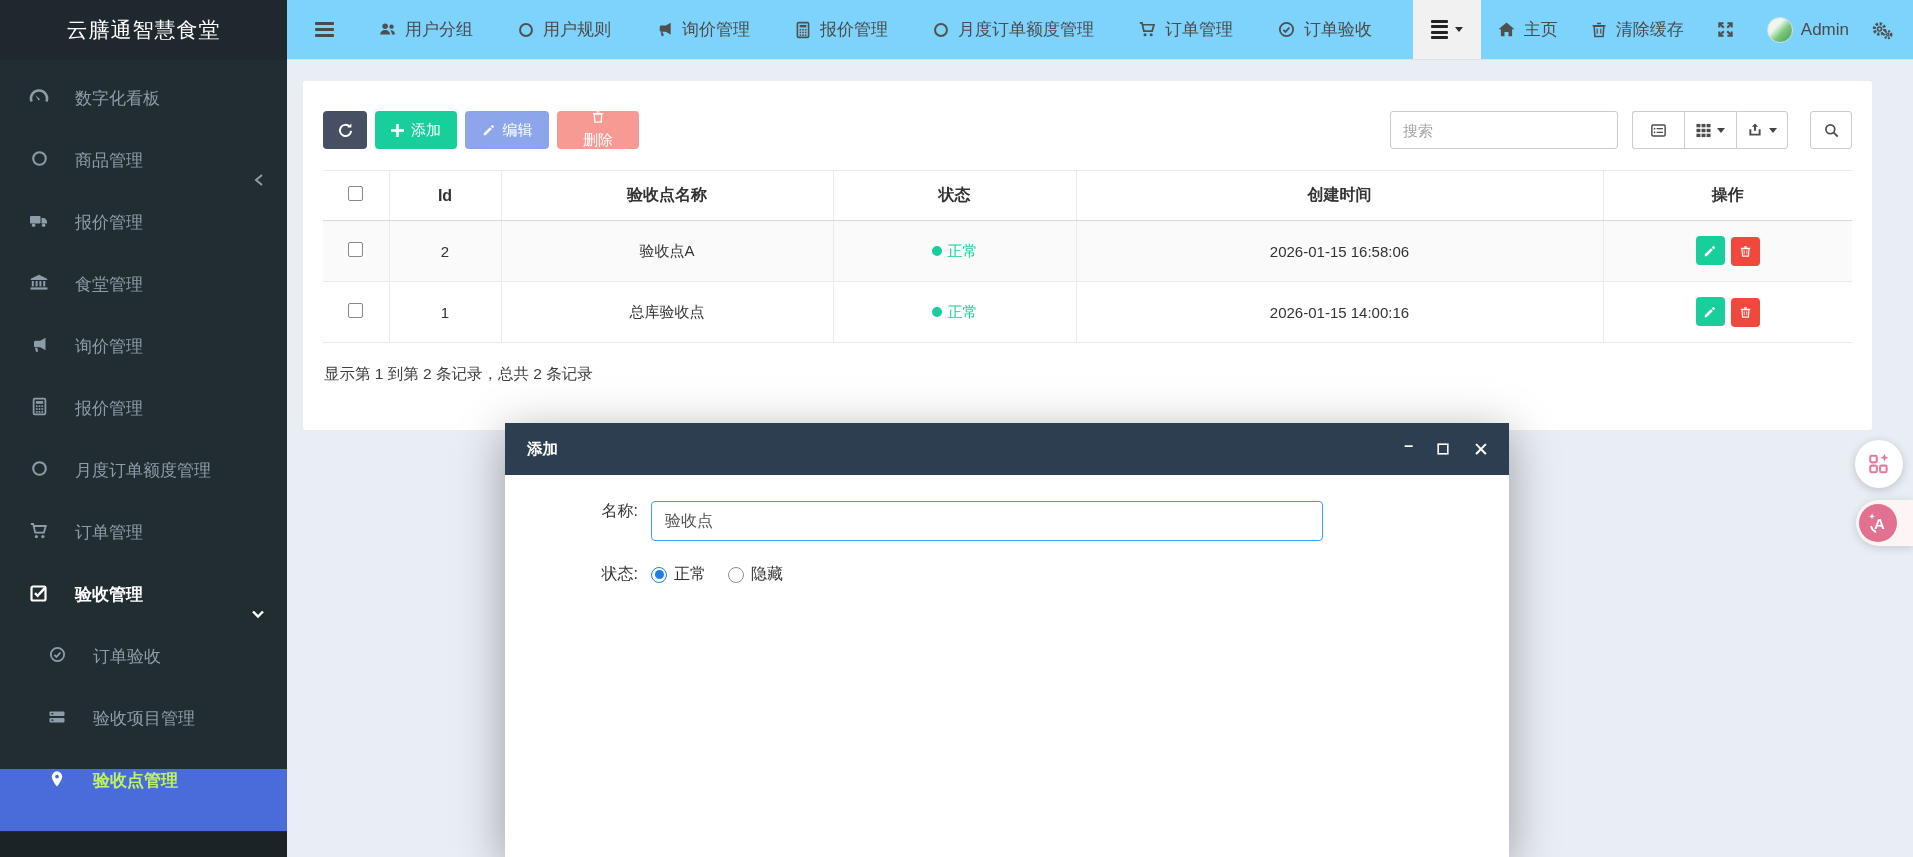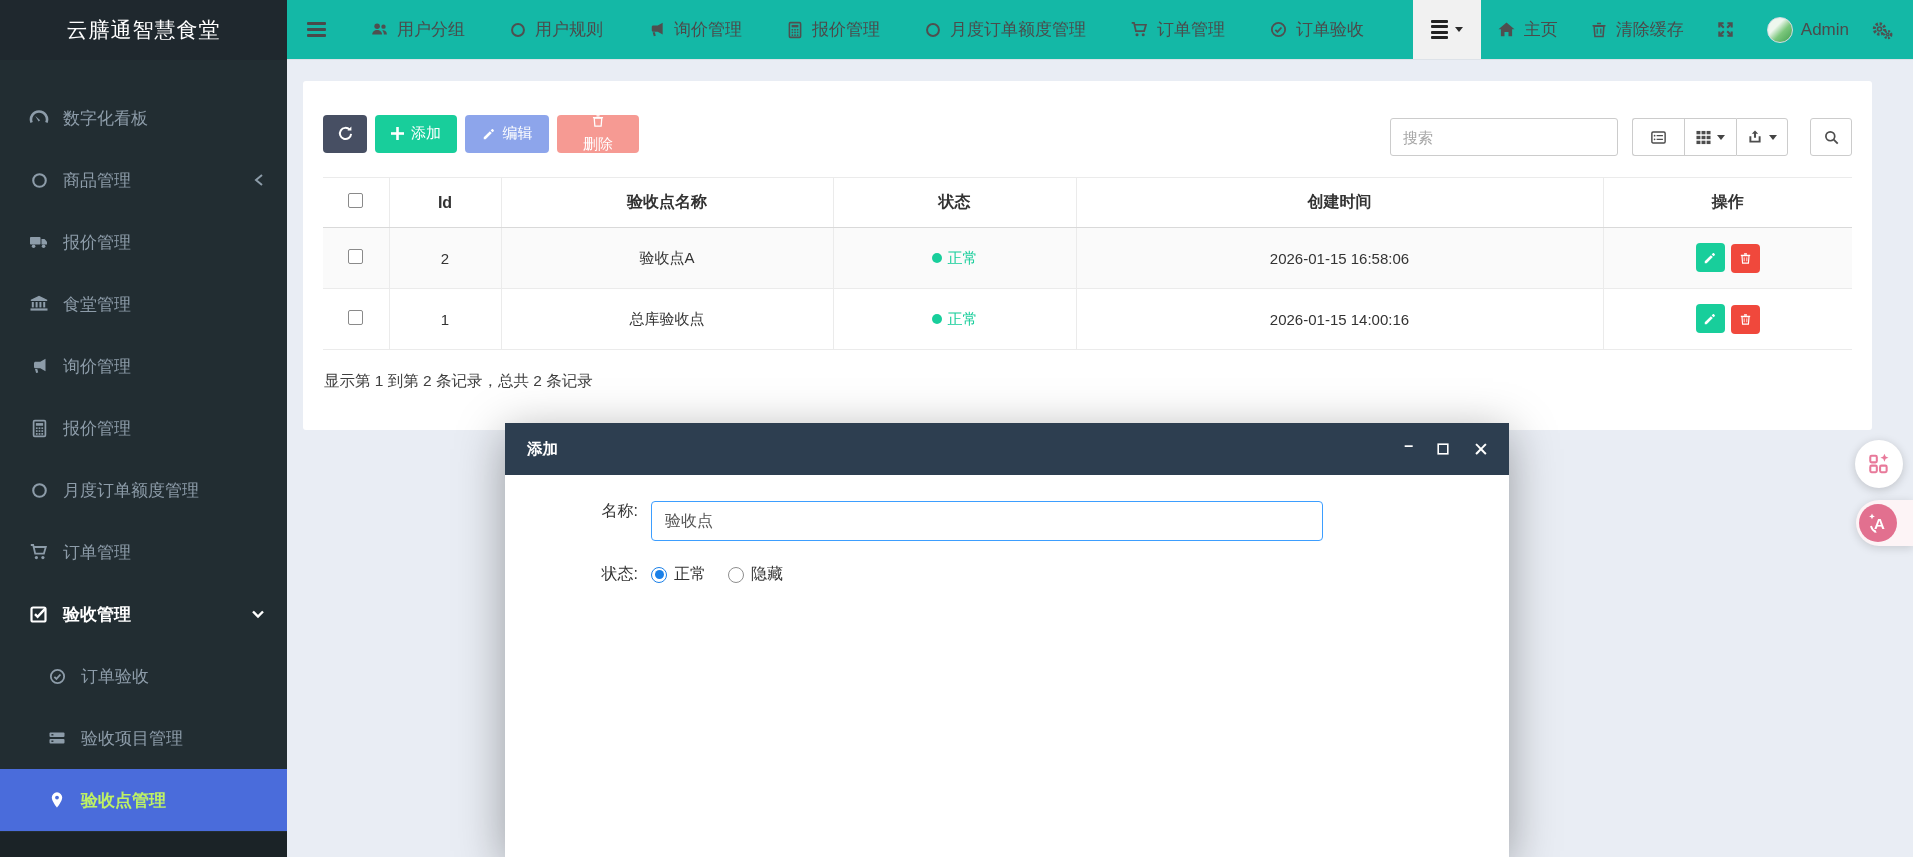--- a/index.html
+++ b/index.html
@@ -1,60 +1,60 @@
 <!DOCTYPE html>
 <html><head>
 <meta charset="utf-8">
 <style>
   * { margin:0; padding:0; box-sizing:border-box; }
   html,body { width:1913px; height:857px; overflow:hidden; }
   body { font-family:"Liberation Sans","DejaVu Sans",sans-serif; background:#e9edf4; position:relative; color:#333; }
   svg { display:block; }
 
   
-  .navbar { position:absolute; left:0; top:0; width:1913px; height:60px; background:#14b8a6; border-bottom:1px solid #dde2e8; z-index:30; display:flex; }
+  .navbar { position:absolute; left:0; top:0; width:1913px; height:60px; background:#7dd3fc; border-bottom:1px solid #dde2e8; z-index:30; display:flex; }
   .logo { width:287px; height:60px; background:#1f282e; color:#fff; display:flex; align-items:center; justify-content:center; font-size:21px; letter-spacing:1px; flex:0 0 287px; }
-  .nav-main { flex:1; display:flex; align-items:stretch; }
+  .nav-main { flex:1; display:flex; align-items:stretch;padding-left:8px; }
   .nav-left { display:flex; align-items:center; padding-left:20px; gap:44px; }
   .nav-item { display:flex; align-items:center; gap:8px; font-size:17px; color:#4b4b4b; cursor:pointer; white-space:nowrap; }
   .nav-item .ni { color:#4f4f4f; }
   .nav-right { margin-left:auto; display:flex; align-items:stretch; }
   .nav-right .nav-item { padding:0 16px; }
   .dd-toggle { background:#f1f1f1; padding:0 18px; display:flex; align-items:center; gap:7px; cursor:pointer; }
   .caret { width:0; height:0; border-left:4.5px solid transparent; border-right:4.5px solid transparent; border-top:5.5px solid #2b2b2b; }
   .bars4 span { display:block; width:17px; height:3px; background:#222; margin:2.5px 0; border-radius:1px; }
   .bars3 span { display:block; width:19px; height:2.6px; background:#4a4a4a; margin:3.4px 0; border-radius:1px; }
   .avatar { width:26px; height:26px; border-radius:50%; background:linear-gradient(135deg,#eef7ee 35%,#7cc77c 60%,#3f9e4f); border:1px solid #d6dde3; }
   .gearwrap { display:flex; align-items:center; padding:0 20px 0 6px; cursor:pointer; }
 
   
   .sidebar { position:absolute; left:0; top:60px; width:287px; height:797px; background:#222d32; z-index:20; }
   .menu-clip { height:27px; overflow:hidden; position:relative; }
   .menu-clip .frag { position:absolute; top:-14px; left:50px; color:#8d9ca9; font-size:17px; }
-  .s-item { height:62px; display:flex; align-items:center; padding-left:27px; gap:12px; color:#8d9ca9; font-size:17px; cursor:pointer; position:relative; }
+  .s-item { height:62px; display:flex; align-items:flex-start; padding-left:27px; gap:24px; color:#8d9ca9; font-size:17px; cursor:pointer; position:relative; }
   .s-item .s-ico { width:24px; display:flex; justify-content:center; color:#8d9ca9; flex:0 0 24px; }
   .s-item.sub { padding-left:45px; }
   .s-item.open { color:#fff; font-weight:bold; }
   .s-item.open .s-ico { color:#fff; }
   .s-item.active { background:#4a6cdb; color:#bef264; font-weight:bold; }
   .s-item.active .s-ico { color:#fff; }
   .s-chev { position:absolute; right:22px; top:50%; transform:translateY(-50%); color:#8d9ca9; }
   .s-item.open .s-chev { color:#fff; }
   .side-bottom { position:absolute; left:0; bottom:0; width:287px; height:25px; background:#1b2327; }
 
   
   .panel { position:absolute; left:303px; top:81px; width:1569px; height:349px; background:#fff; border-radius:3px; }
   .toolbar { display:flex; align-items:center; padding:30px 20px 0 20px; }
   .btn { border:none; border-radius:4px; height:38px; display:inline-flex; align-items:center; justify-content:center; gap:7px; color:#fff; font-size:15px; cursor:pointer; font-family:inherit; }
   .btn-refresh { width:44px; background:#474f63; }
   .btn-add { width:82px; background:#18ce9b; }
   .btn-edit { width:84px; background:#1d4ed8; opacity:.5; cursor:default; }
   .btn-del { width:82px; background:#f0483c; opacity:.55; cursor:default;flex-direction:column; }
   .tb-left { display:flex; gap:8px; }
-  .tb-right { margin-left:auto; display:flex; align-items:flex-start;margin-top:7px; }
+  .tb-right { margin-left:auto; display:flex; align-items:flex-start; }
   .search-input { width:228px; height:38px; border:1px solid #ccc; border-radius:3px; padding:0 12px; font-size:15px; color:#333; font-family:inherit; outline:none; }
   .search-input::placeholder { color:#a6a6a6; }
   .btn-group { display:flex; margin-left:14px; }
   .wbtn { height:38px; background:#fff; border:1px solid #ccc; display:inline-flex; align-items:center; justify-content:center; gap:6px; color:#4d4d4d; cursor:pointer; }
   .btn-group .wbtn { width:52px; border-right:none; }
   .btn-group .wbtn:first-child { border-radius:3px 0 0 3px; }
   .btn-group .wbtn:last-child { border-right:1px solid #ccc; border-radius:0 3px 3px 0; }
   .btn-search2 { width:42px; border-radius:3px; margin-left:22px; border:1px solid #ccc; }
   .wbtn .caret { border-top-color:#444; }
 

